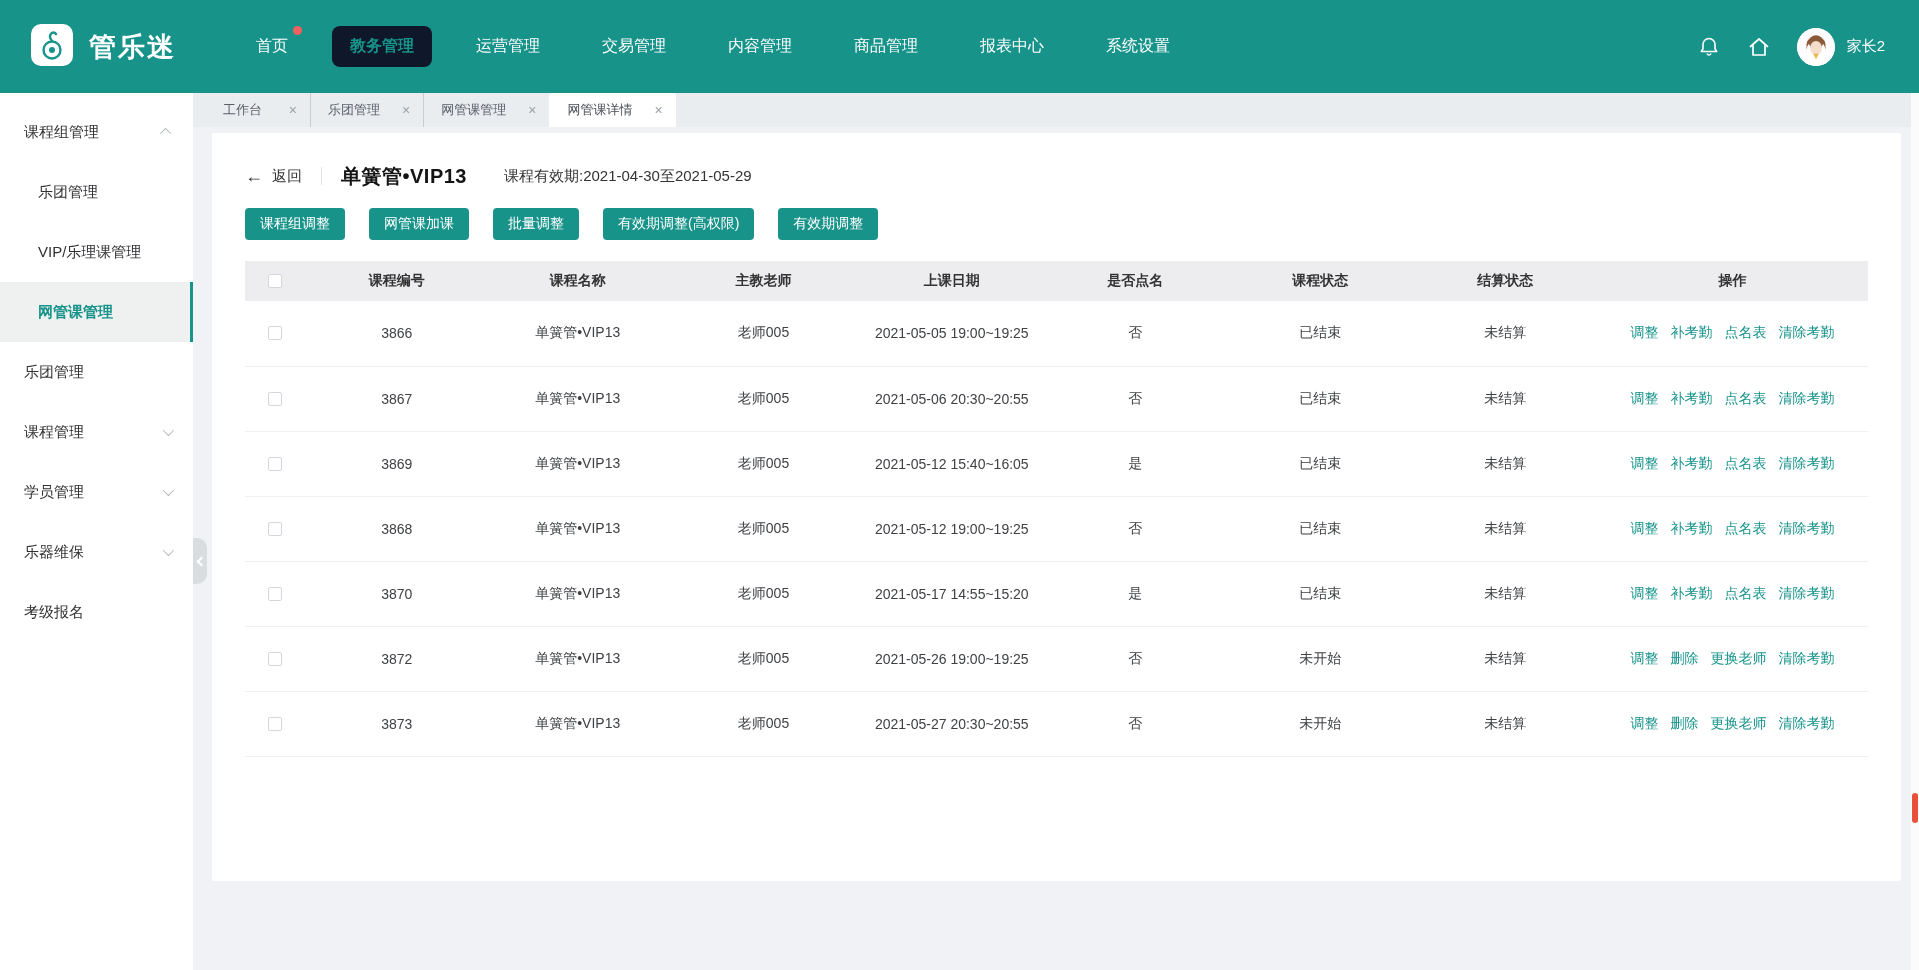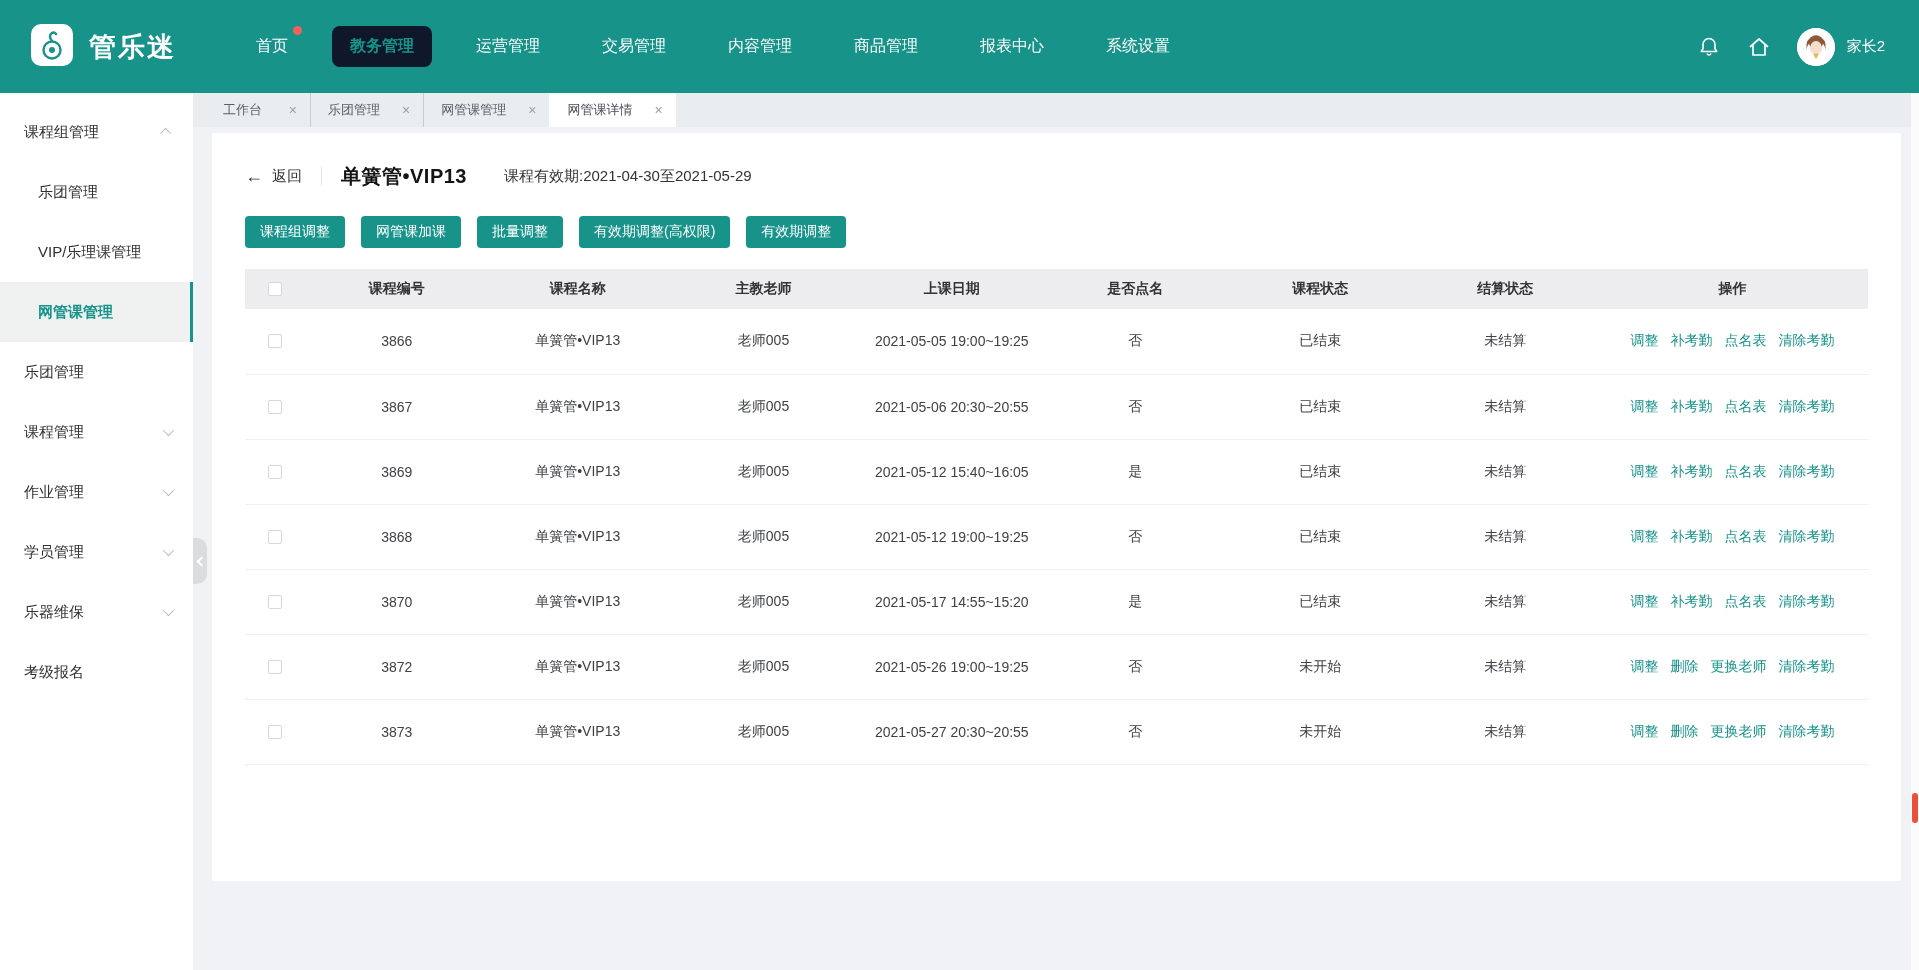--- a/index.html
+++ b/index.html
@@ -48,21 +48,21 @@
   .content { position:absolute; top:127px; left:193px; right:0; bottom:0; background:#f0f2f5; }
   .card { margin:6px 18px 0 19px; height:748px; background:#fff; border-radius:2px; padding:28px 33px; }
 
   .detail-head { display:flex; align-items:center; height:30px; }
   .back { display:flex; align-items:center; gap:9px; font-size:15px; color:#333; cursor:pointer; }
   .back-arrow { font-size:18px; line-height:1; color:#333; }
   .vdiv { width:1px; height:18px; background:#e0e3e8; margin:0 19px; }
   .page-title { font-size:20px; font-weight:bold; color:#141414; letter-spacing:0.5px; }
   .validity { font-size:15px; color:#333; margin-left:37px; }
 
-  .btns { display:flex; gap:16px; margin-top:25px; }
+  .btns { display:flex; gap:24px; margin-top:17px; }
   .btn { background:#17938a; color:#fff; border:none; border-radius:4px; height:32px;
     padding:0 15px; font-size:14px; cursor:pointer; font-family:inherit; white-space:nowrap; }
 
   table.tbl { width:100%; margin-top:21px; border-collapse:collapse; table-layout:fixed; }
   .tbl thead th { background:#ededf0; height:40px; font-size:14px; font-weight:bold; color:#333;
     text-align:center; }
   .tbl tbody td { height:65px; text-align:center; font-size:14px; color:#3f4145;
     border-bottom:1px solid #f0f0f2; background:#fff; }
   .cb { width:14px; height:14px; border:1px solid #d4d7de; border-radius:2px; background:#fff;
     margin:0 auto; cursor:pointer; }
@@ -165,25 +165,20 @@
     <div class="side-item indent active">
       <span>网管课管理</span>
 
     </div>
     <div class="side-item">
       <span>乐团管理</span>
 
     </div>
     <div class="side-item">
       <span>课程管理</span>
-
-      <span class="chev down"></span>
-    </div>
-    <div class="side-item">
-      <span>作业管理</span>
 
       <span class="chev down"></span>
     </div>
     <div class="side-item">
       <span>学员管理</span>
 
       <span class="chev down"></span>
     </div>
     <div class="side-item">
       <span>乐器维保</span>

